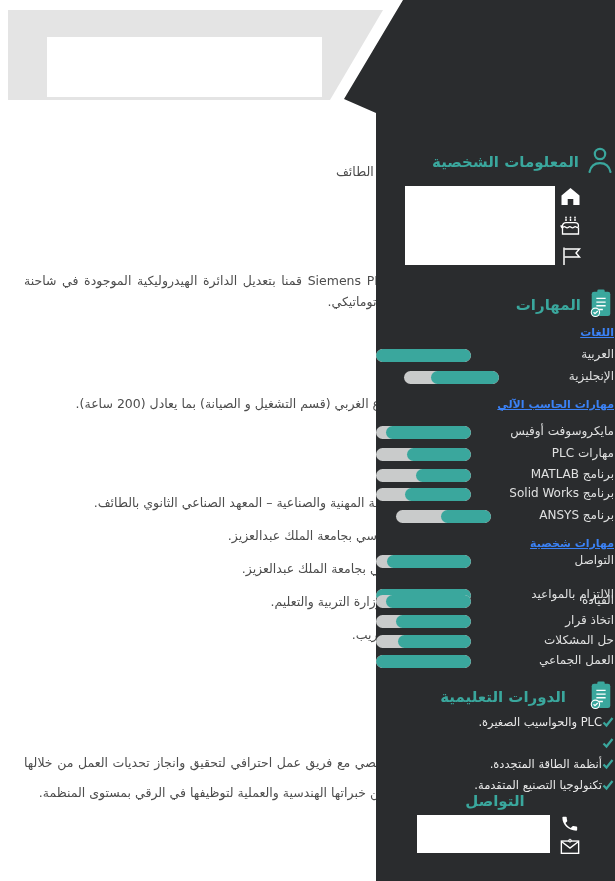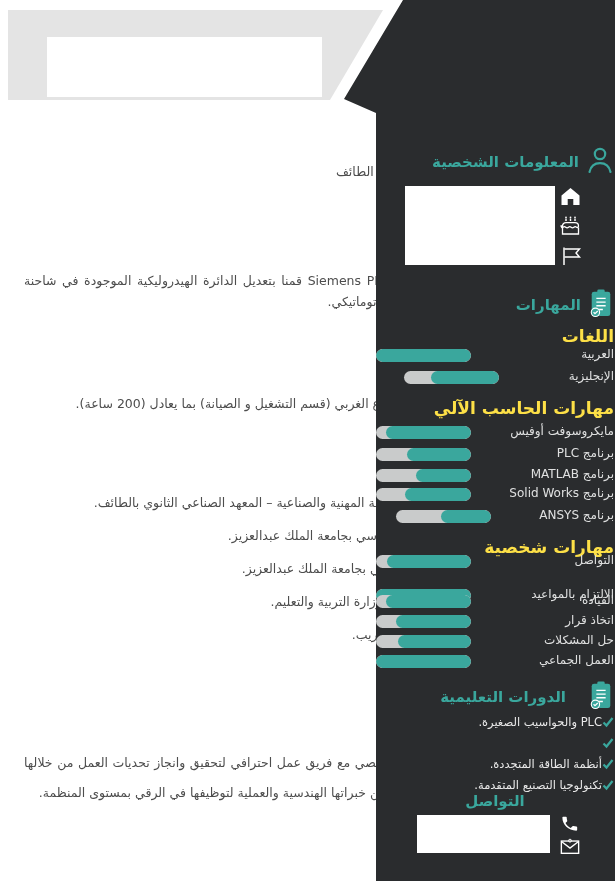--- a/index.html
+++ b/index.html
@@ -17,22 +17,22 @@
   .sidebar{
     position:absolute;left:340px;top:0;width:275px;height:881px;background:#2a2c2e;
     clip-path:polygon(63px 0,100% 0,100% 100%,36px 100%,36px 113px,4px 99px);
   }
   .side-inner{position:absolute;left:36px;top:0;width:239px;height:740px;direction:rtl;padding-left:12px;}
   .abs{position:absolute;}
   .side-title{display:flex;direction:rtl;align-items:center;gap:7px;color:#3aa79d;
     font-weight:bold;font-size:15px;}
   .side-title svg{flex:none;}
   .white-box{background:#ffffff;position:absolute;}
-  .group-hd{position:absolute;right:13px;color:#fde047;font-weight:bold;font-size:17px;
-    white-space:nowrap;}
+  .group-hd{position:absolute;right:13px;color:#3b82f6;font-weight:bold;font-size:11px;
+    white-space:nowrap;text-decoration:underline;}
   .bar-row{position:absolute;left:0;right:0;height:16px;}
   .bar-row .lbl{position:absolute;right:13px;top:0;color:#dfe0e0;font-size:12px;white-space:nowrap;}
   .bar{position:absolute;left:0;top:2px;width:95px;height:13px;border-radius:7px;
     background:#c9cbcb;overflow:hidden;}
   .bar i{position:absolute;right:0;top:0;bottom:0;border-radius:7px;background:#3aa79d;display:block;}
   .course-li{position:absolute;right:13px;left:0;display:flex;direction:rtl;gap:0;
     align-items:flex-start;color:#e9e9e9;font-size:11.5px;line-height:1.5;}
   .course-li svg{flex:none;margin-top:2px;}
   
   .main-sec-hd{position:absolute;right:14px;display:flex;direction:rtl;align-items:center;gap:8px;
@@ -191,21 +191,21 @@
       </div>
 
       <div class="group-hd" style="top:398px;">مهارات الحاسب الآلي</div>
       <div class="bar-row" style="top:424px;">
         <span class="lbl">مايكروسوفت أوفيس</span>
         <span class="bar">
             <i style="width: 90%;"></i>
           </span>
       </div>
       <div class="bar-row" style="top:446px;">
-        <span class="lbl">برنامج PLC</span>
+        <span class="lbl">مهارات PLC</span>
         <span class="bar">
             <i style="width: 67%;"></i>
           </span>
       </div>
       <div class="bar-row" style="top:467px;">
         <span class="lbl">برنامج MATLAB</span>
         <span class="bar">
             <i style="width: 58%;"></i>
           </span>
       </div>

